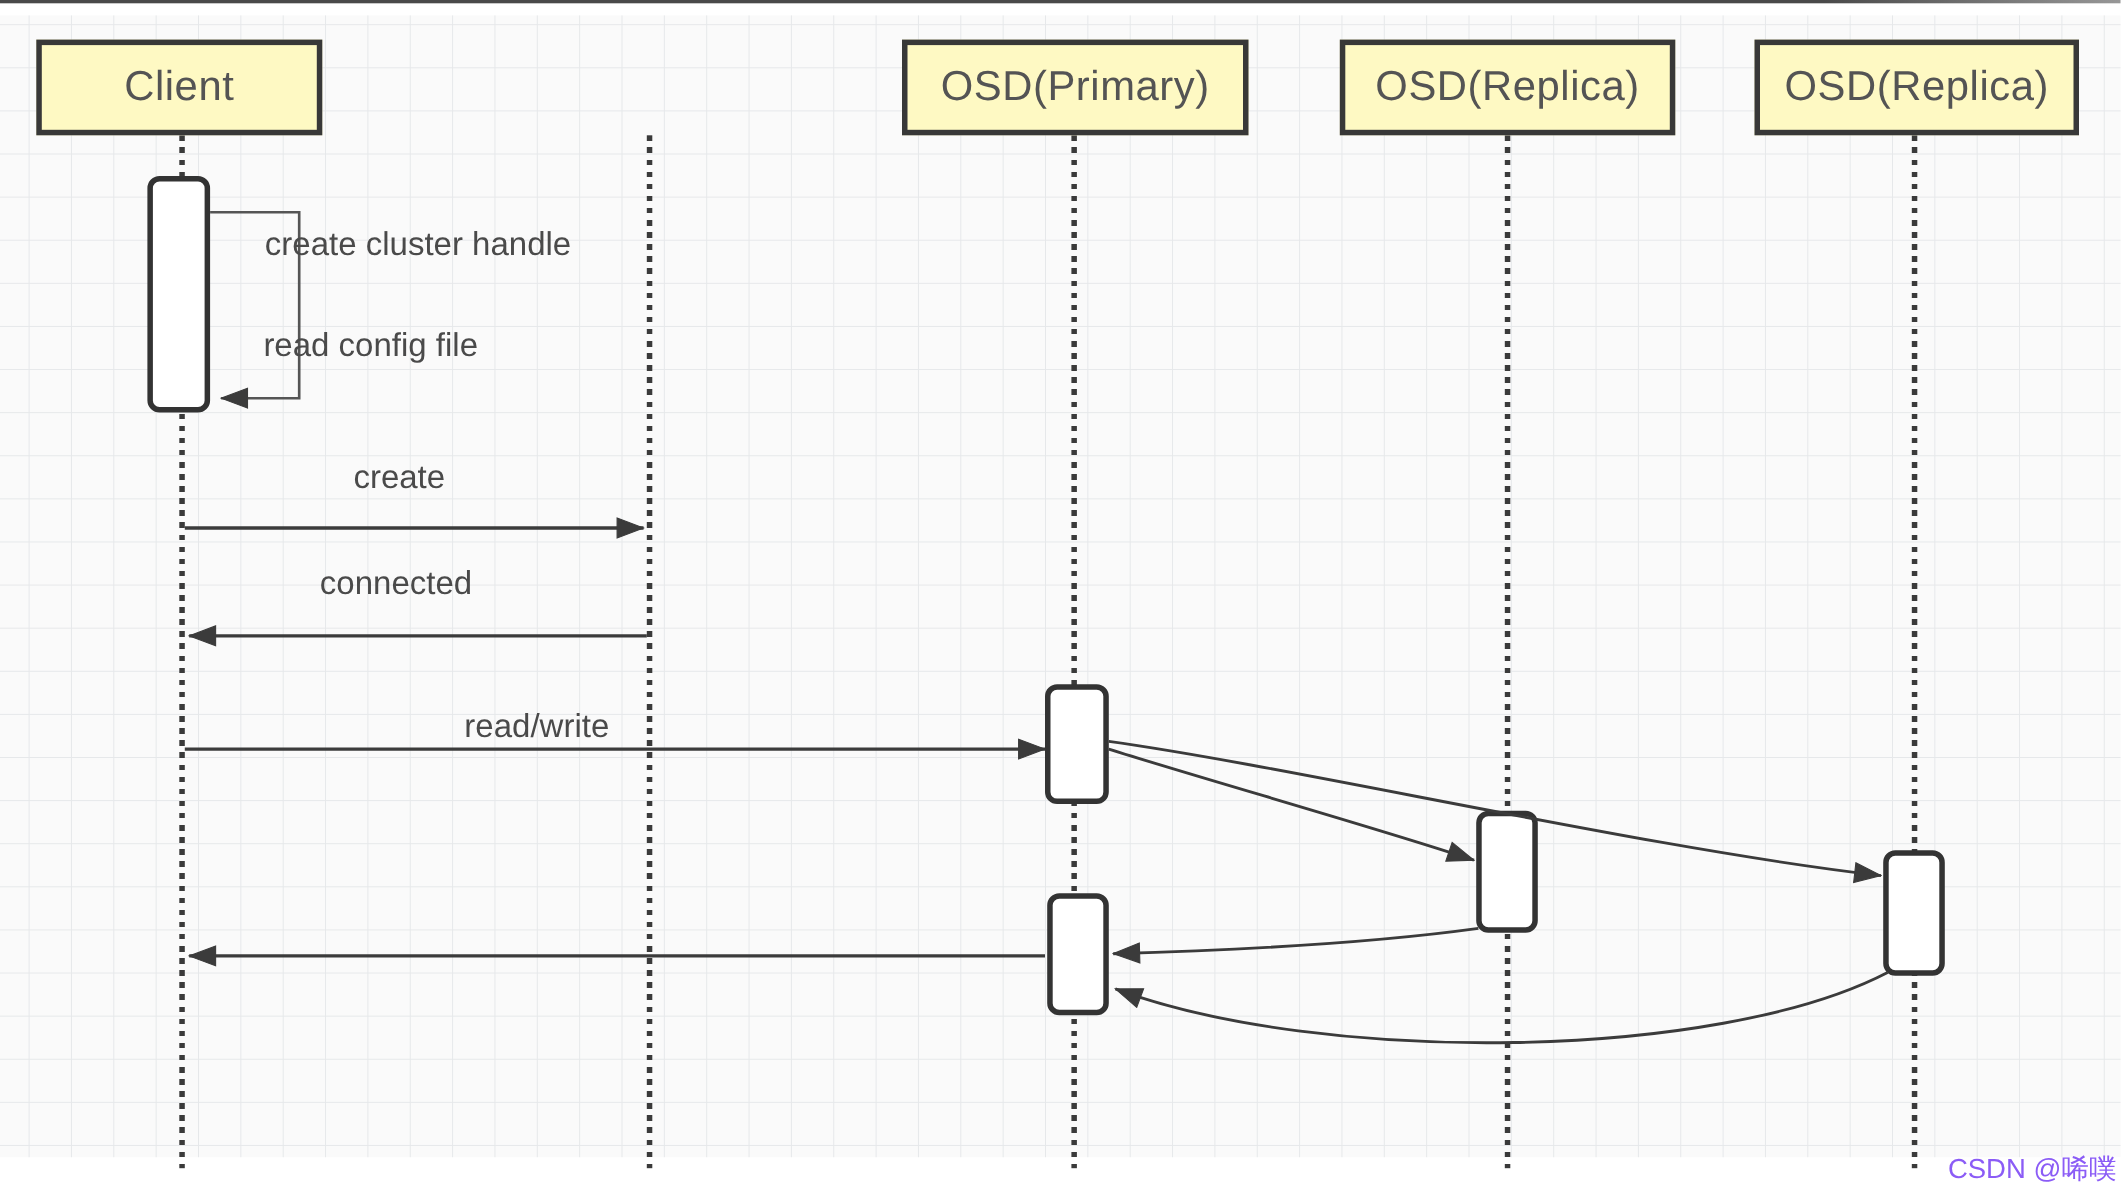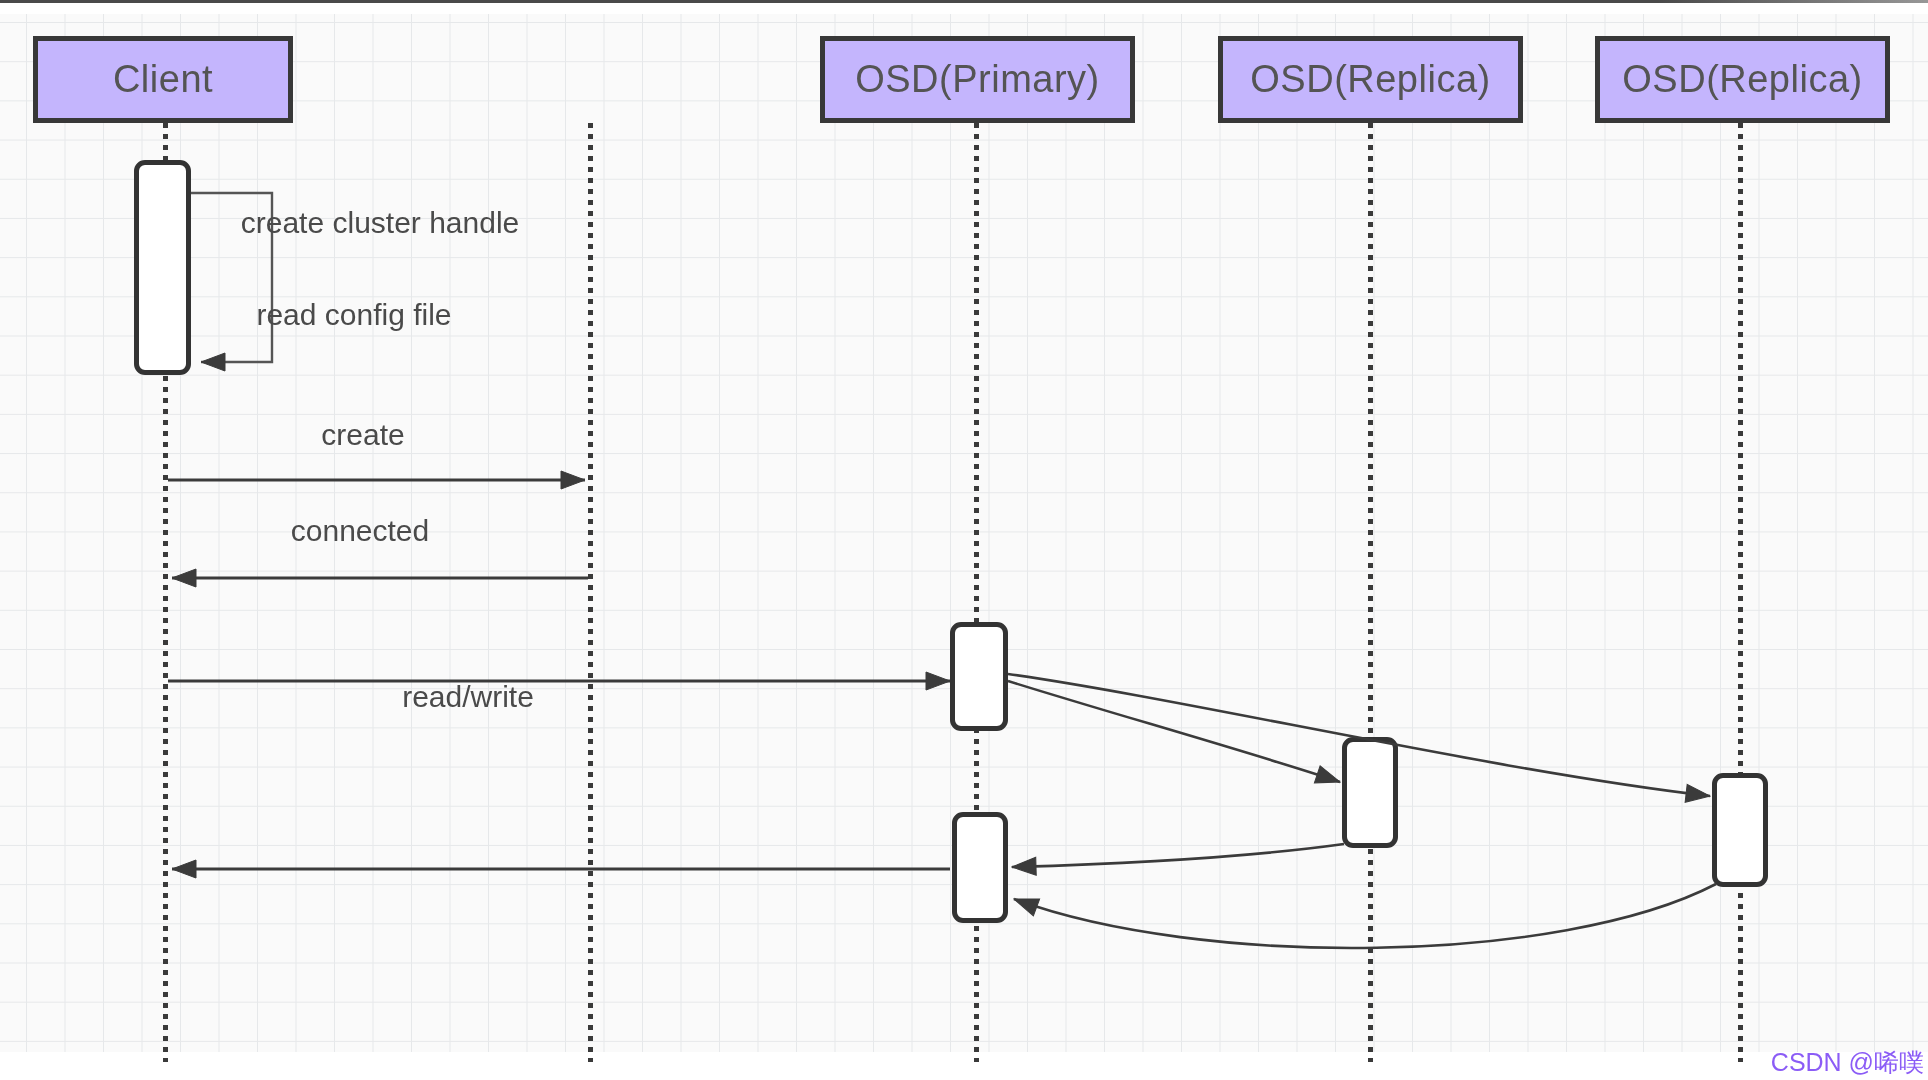--- a/index.html
+++ b/index.html
@@ -20,21 +20,21 @@
       linear-gradient(to bottom,#e6e8ea 1px,transparent 1px);
     background-size:38.5px 39.2px;
     background-position:26px 8px;
   }
   .lifeline{
     position:absolute;top:123px;height:939px;width:5px;
     background-image:repeating-linear-gradient(to bottom,#3a3a3a 0px,#3a3a3a 5px,transparent 5px,transparent 11px);
   }
   .pbox{
     position:absolute;top:36px;height:87px;box-sizing:border-box;
-    border:5px solid #383838;background:#c4b5fd;
+    border:5px solid #383838;background:#fef9c3;
     display:flex;align-items:center;justify-content:center;
     font-size:38px;color:#545454;letter-spacing:0.5px;
   }
   .act{
     position:absolute;box-sizing:border-box;
     border:5px solid #333333;border-radius:11px;background:#ffffff;
   }
   .arrows{position:absolute;left:0;top:0;width:1928px;height:1080px;pointer-events:none;}
   .msg-label{
     position:absolute;font-size:30px;color:#4a4a4a;
@@ -98,20 +98,20 @@
     <path d="M1008,674 C1180,698 1500,772 1710,796" fill="none" stroke="#3b3b3b" stroke-width="2.6" marker-end="url(#ah)"></path>
 
     <path d="M1344,844 C1250,857 1120,864 1012,867" fill="none" stroke="#3b3b3b" stroke-width="2.6" marker-end="url(#ah)"></path>
 
     <path d="M1716,884 C1560,965 1200,968 1014,899" fill="none" stroke="#3b3b3b" stroke-width="2.6" marker-end="url(#ah)"></path>
 
     <line x1="950" y1="869" x2="172" y2="869" stroke="#3b3b3b" stroke-width="3" marker-end="url(#ah)"></line>
   </svg>
 
   <div class="msg-label" style="left:180px;top:206px;width:400px;">create cluster handle</div>
-  <div class="msg-label" style="left:204px;top:298px;width:300px;">read config file</div>
+  <div class="msg-label" style="left:187px;top:298px;width:300px;">read config file</div>
   <div class="msg-label" style="left:263px;top:418px;width:200px;">create</div>
   <div class="msg-label" style="left:240px;top:514px;width:240px;">connected</div>
-  <div class="msg-label" style="left:368px;top:644px;width:200px;margin-top:36px;">read/write</div>
+  <div class="msg-label" style="left:388px;top:644px;width:200px;">read/write</div>
 
   <div class="watermark">CSDN @唏噗</div>
 
 </div>
 
 </body></html>

